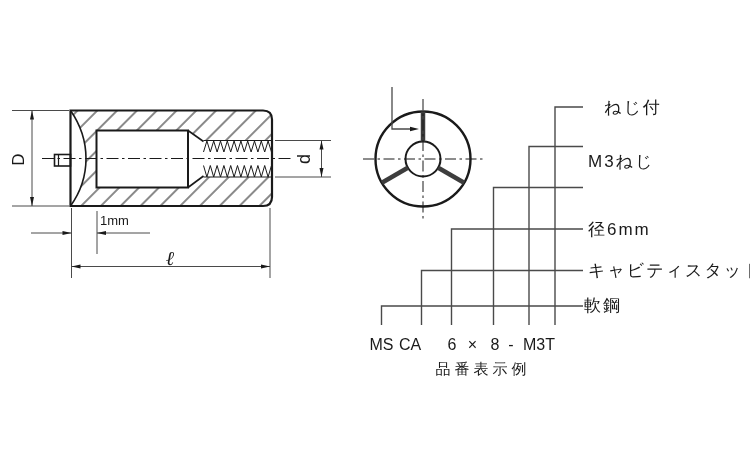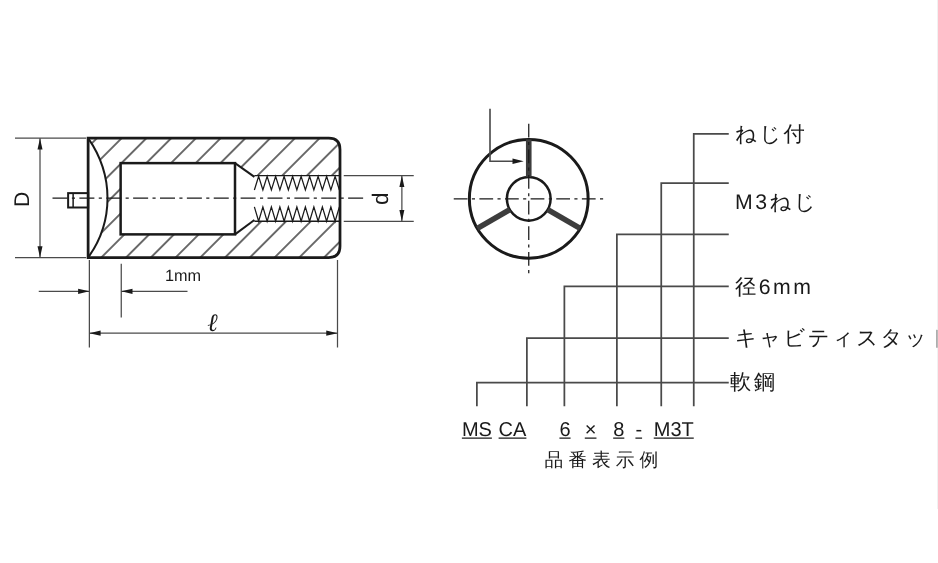--- a/index.html
+++ b/index.html
@@ -10,25 +10,25 @@
   html,body{margin:0;padding:0;background:#e8e8e8;}
   .page{
     position:relative;width:750px;height:450px;background:var(--background);
     overflow:hidden;font-family:"Liberation Sans","DejaVu Sans",sans-serif;
     color:var(--line);
   }
   svg{position:absolute;left:0;top:0;}
   .lbl{position:absolute;white-space:nowrap;line-height:1;color:var(--line);}
   .legend-lbl{font-size:17px;letter-spacing:2px;}
   .t-mark{font-size:13.5px;left:357px;top:71px;letter-spacing:0.5px;}
-  .token{position:absolute;top:337px;font-size:16px;transform:translateX(-50%);white-space:nowrap;line-height:1;text-decoration:underline;}
+  .token{position:absolute;top:337px;font-size:16px;transform:translateX(-50%);white-space:nowrap;line-height:1;}
   .caption{left:463px;top:361px;font-size:15px;letter-spacing:4px;transform:translateX(-50%);margin-left:20px;}
   .dimD{left:3px;top:151px;font-size:17px;transform:rotate(-90deg);transform-origin:center;width:30px;text-align:center;}
   .dimd{left:289px;top:150px;font-size:18px;transform:rotate(-90deg);transform-origin:center;width:30px;text-align:center;}
-  .dim1mm{left:132px;top:214px;font-size:13px;text-align:right;}
+  .dim1mm{left:100px;top:214px;font-size:13px;text-align:right;}
   .dimlen{left:160px;top:248px;font-size:20px;font-style:italic;font-family:"DejaVu Serif",serif;width:20px;text-align:center;}
   .stroke-main{stroke:var(--line);fill:none;}
   .stroke-thin{stroke:var(--thin-line);fill:none;}
   .fill-main{fill:var(--line);stroke:none;}
 </style>
 </head>
 <body>
 
 <div class="page">
 
@@ -117,21 +117,21 @@
       <path d="M555,325 V107 H583"></path>
     </g>
   </svg>
 
   <div class="lbl dimD">D</div>
   <div class="lbl dimd">d</div>
   <div class="lbl dim1mm">1mm</div>
   <div class="lbl dimlen">ℓ</div>
 
 
-  <div class="lbl legend-lbl" style="left:588px;top:99px">ねじ付</div>
+  <div class="lbl legend-lbl" style="left:604px;top:99px">ねじ付</div>
   <div class="lbl legend-lbl" style="left:588px;top:153px">M3ねじ</div>
   <div class="lbl legend-lbl" style="left:588px;top:220.5px">径6mm</div>
   <div class="lbl legend-lbl" style="left:588px;top:262px">キャビティスタッド</div>
   <div class="lbl legend-lbl" style="left:584px;top:297px">軟鋼</div>
 
   <div class="token" style="left:381.5px">MS</div>
   <div class="token" style="left:410px">CA</div>
   <div class="token" style="left:452px">6</div>
   <div class="token" style="left:472.5px">×</div>
   <div class="token" style="left:495px">8</div>

